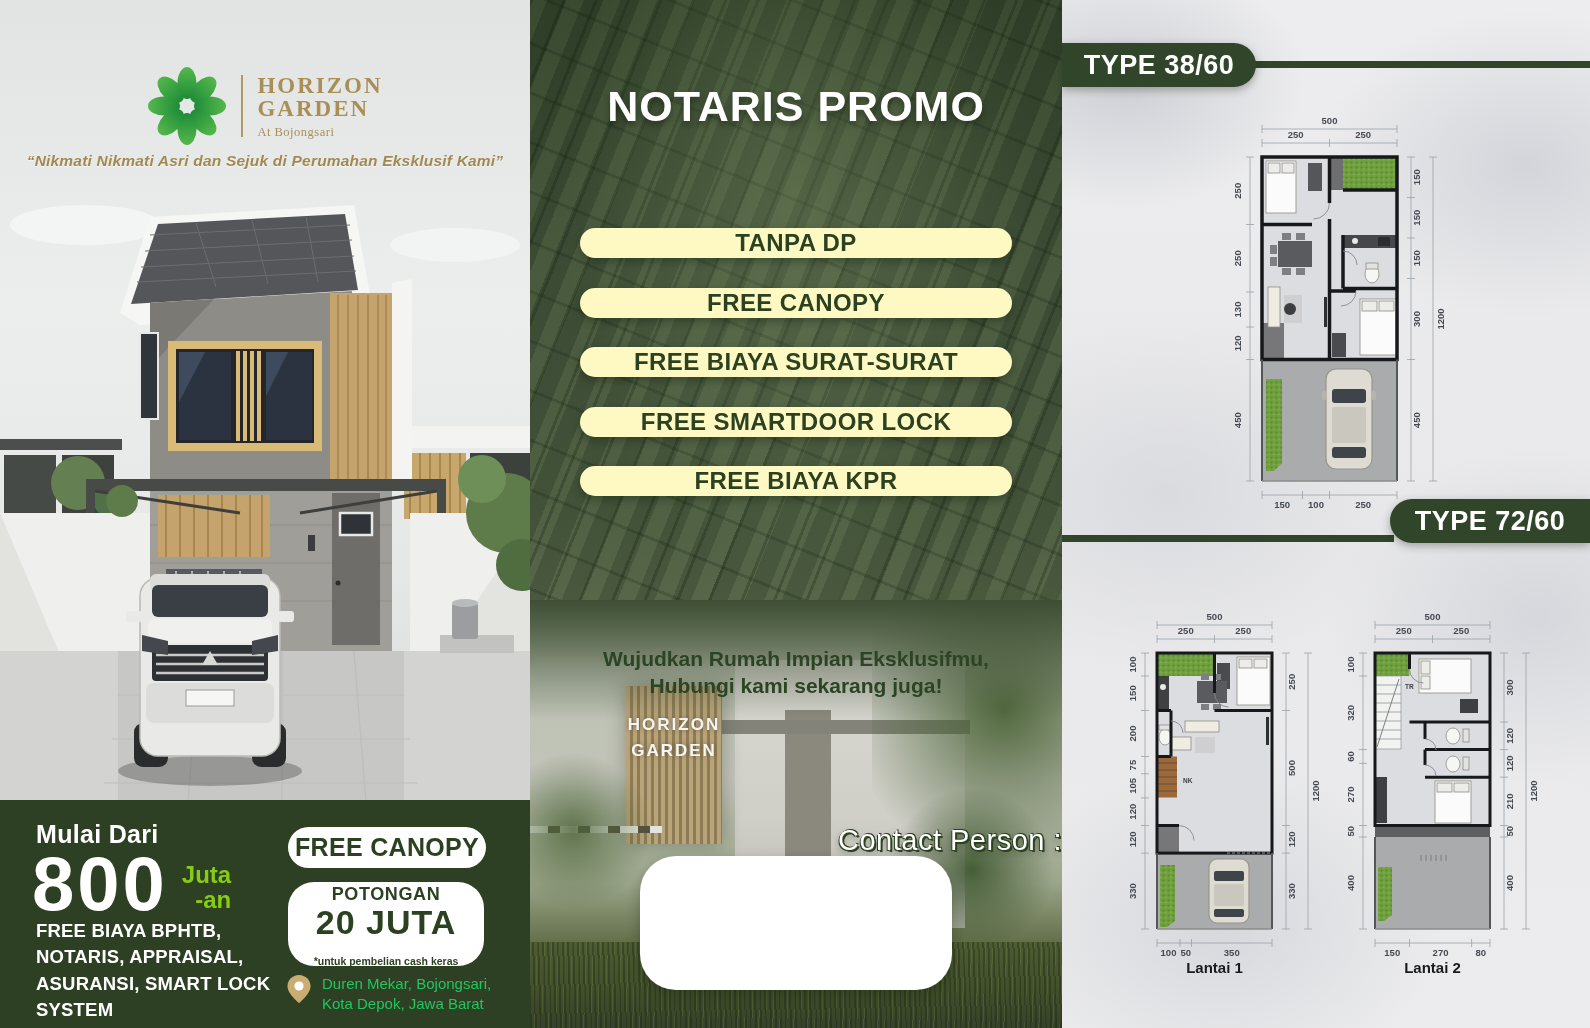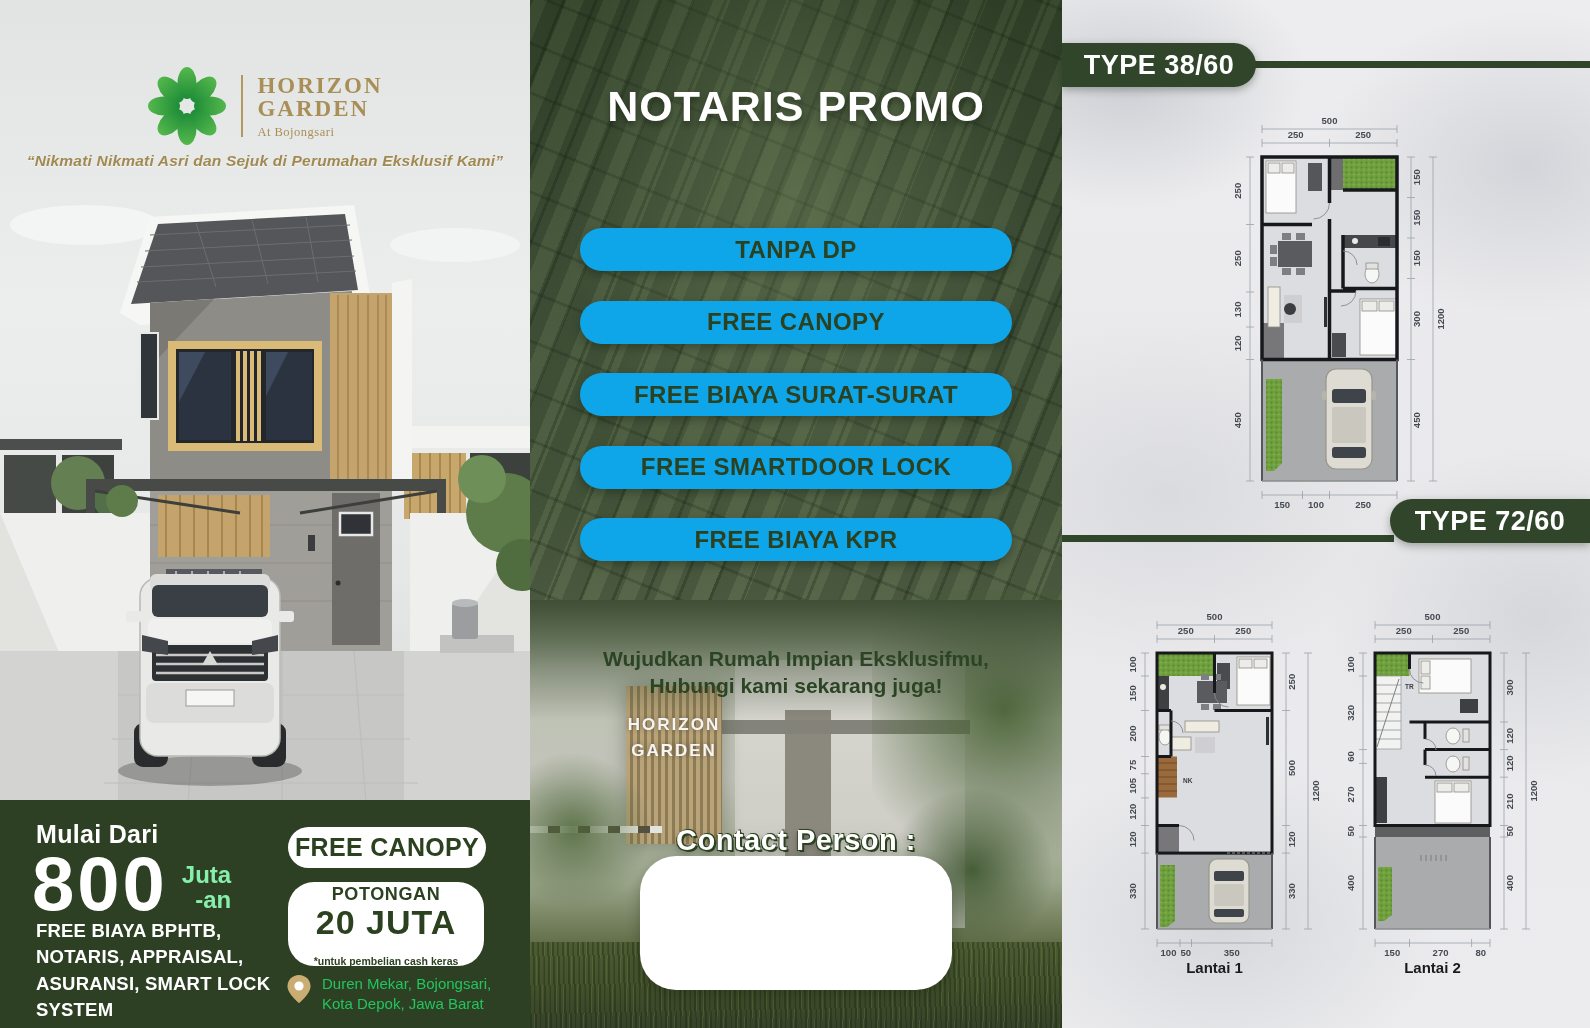--- a/index.html
+++ b/index.html
@@ -17,21 +17,21 @@
   .logo-sub { font-family:"Liberation Serif", serif; font-size:12.5px; color:#a98e55; margin-top:5px; letter-spacing:.5px; }
   .tagline { position:absolute; top:152px; left:0; width:530px; text-align:center;
     font-size:15.5px; font-style:italic; font-weight:800; color:#a18a52; letter-spacing:.2px;
     text-shadow:0 1px 1px rgba(255,255,255,.6); }
   .house-svg { position:absolute; top:183px; left:0; }
 
   .price-footer { position:absolute; left:0; bottom:0; width:576px; height:228px; background:#2e4023; z-index:5; }
   .price-prefix { position:absolute; left:36px; top:20px; color:#fff; font-weight:800; font-size:25px; letter-spacing:.3px; }
   .price-row { position:absolute; left:32px; top:46px; display:flex; align-items:flex-start; }
   .price-value { color:#fff; font-weight:900; font-size:76px; line-height:1; letter-spacing:3px; }
-  .price-unit { margin-left:14px; margin-top:16px; color:#86efac; font-weight:800; font-size:24px; line-height:1.05; }
+  .price-unit { margin-left:14px; margin-top:16px; color:#84cc16; font-weight:800; font-size:24px; line-height:1.05; }
   .price-unit .u2 { display:block; text-align:right; }
   .free-note { position:absolute; left:36px; top:118px; width:256px; color:#fff; font-weight:800; font-size:18.5px; line-height:1.42; letter-spacing:.2px; }
   .canopy-pill { position:absolute; left:288px; top:27px; width:198px; height:41px; background:#fff; border-radius:21px;
     display:flex; align-items:center; justify-content:center; color:#2b4120; font-weight:900; font-size:25px; letter-spacing:.3px; }
   .discount-card { position:absolute; left:288px; top:82px; width:196px; height:84px; background:#fff; border-radius:26px;
     display:flex; flex-direction:column; align-items:center; justify-content:center; padding-top:2px; }
   .discount-title { color:#2b4120; font-weight:900; font-size:18px; letter-spacing:.6px; }
   .discount-value { color:#2b4120; font-weight:900; font-size:34px; line-height:1; letter-spacing:1px; }
   .discount-note { color:#2b4120; font-weight:700; font-size:10.5px; margin-top:16px; }
   .loc-row { position:absolute; left:286px; top:174px; display:flex; gap:10px; align-items:flex-start; }
@@ -67,26 +67,26 @@
   .bush-l { position:absolute; left:-20px; top:150px; width:140px; height:160px;
     background:radial-gradient(circle at 45% 50%, rgba(75,100,55,.8), rgba(75,100,55,0) 70%); }
   .grass { position:absolute; left:0; bottom:0; width:532px; height:86px;
     background:
       repeating-linear-gradient(88deg, rgba(20,35,12,.35) 0 2px, rgba(0,0,0,0) 2px 5px),
       repeating-linear-gradient(92deg, rgba(120,140,70,.25) 0 1px, rgba(0,0,0,0) 1px 7px),
       linear-gradient(180deg,#4e5c33 0%, #43502c 55%, #36422a 100%); }
   .promo-title { position:absolute; top:82px; left:0; width:532px; text-align:center; color:#fff;
     font-weight:900; font-size:43px; letter-spacing:1px; text-shadow:0 4px 6px rgba(15,25,10,.45); }
   .pills { position:absolute; top:228px; left:50px; width:432px; display:flex; flex-direction:column; gap:29.5px; }
-  .pill { height:43px; background:#0ea5e9; border-radius:22px; display:flex; align-items:center; justify-content:center;
+  .pill { height:30px; background:#fef9c3; border-radius:22px; display:flex; align-items:center; justify-content:center;
     color:#2b4120; font-weight:900; font-size:24px; letter-spacing:.4px; box-shadow:0 4px 9px rgba(10,20,8,.3); }
   .cta { position:absolute; top:645px; left:0; width:532px; text-align:center; color:#2b4424;
     font-weight:800; font-size:21px; line-height:1.3; z-index:4; }
-  .contact-label { position:absolute; top:824px; left:0; width:532px; text-align:center; color:#fff; z-index:5;
-    font-weight:700; font-size:29px; letter-spacing:.5px;
+  .contact-label { position:absolute; top:824px; left:0; width:532px; text-align:right; color:#fff; z-index:5;
+    font-weight:400; font-size:29px; letter-spacing:.5px;
     text-shadow:2px 2px 0 #2b4120, -1px 1px 0 #2b4120, 1px -1px 0 #2b4120, 0 3px 6px rgba(20,30,12,.4); }
   .contact-card { position:absolute; top:856px; left:110px; width:312px; height:134px; background:#fff;
     border-radius:36px; z-index:5; box-shadow:0 6px 14px rgba(15,25,10,.3); }
 
   
   .panel-right { position:absolute; left:1062px; top:0; width:528px; height:1028px;
     background:
       radial-gradient(ellipse 260px 180px at 12% 8%, rgba(168,172,182,.45), rgba(0,0,0,0) 70%),
       radial-gradient(ellipse 300px 220px at 88% 16%, rgba(175,178,188,.40), rgba(0,0,0,0) 70%),
       radial-gradient(ellipse 340px 260px at 20% 48%, rgba(190,192,200,.35), rgba(0,0,0,0) 70%),

